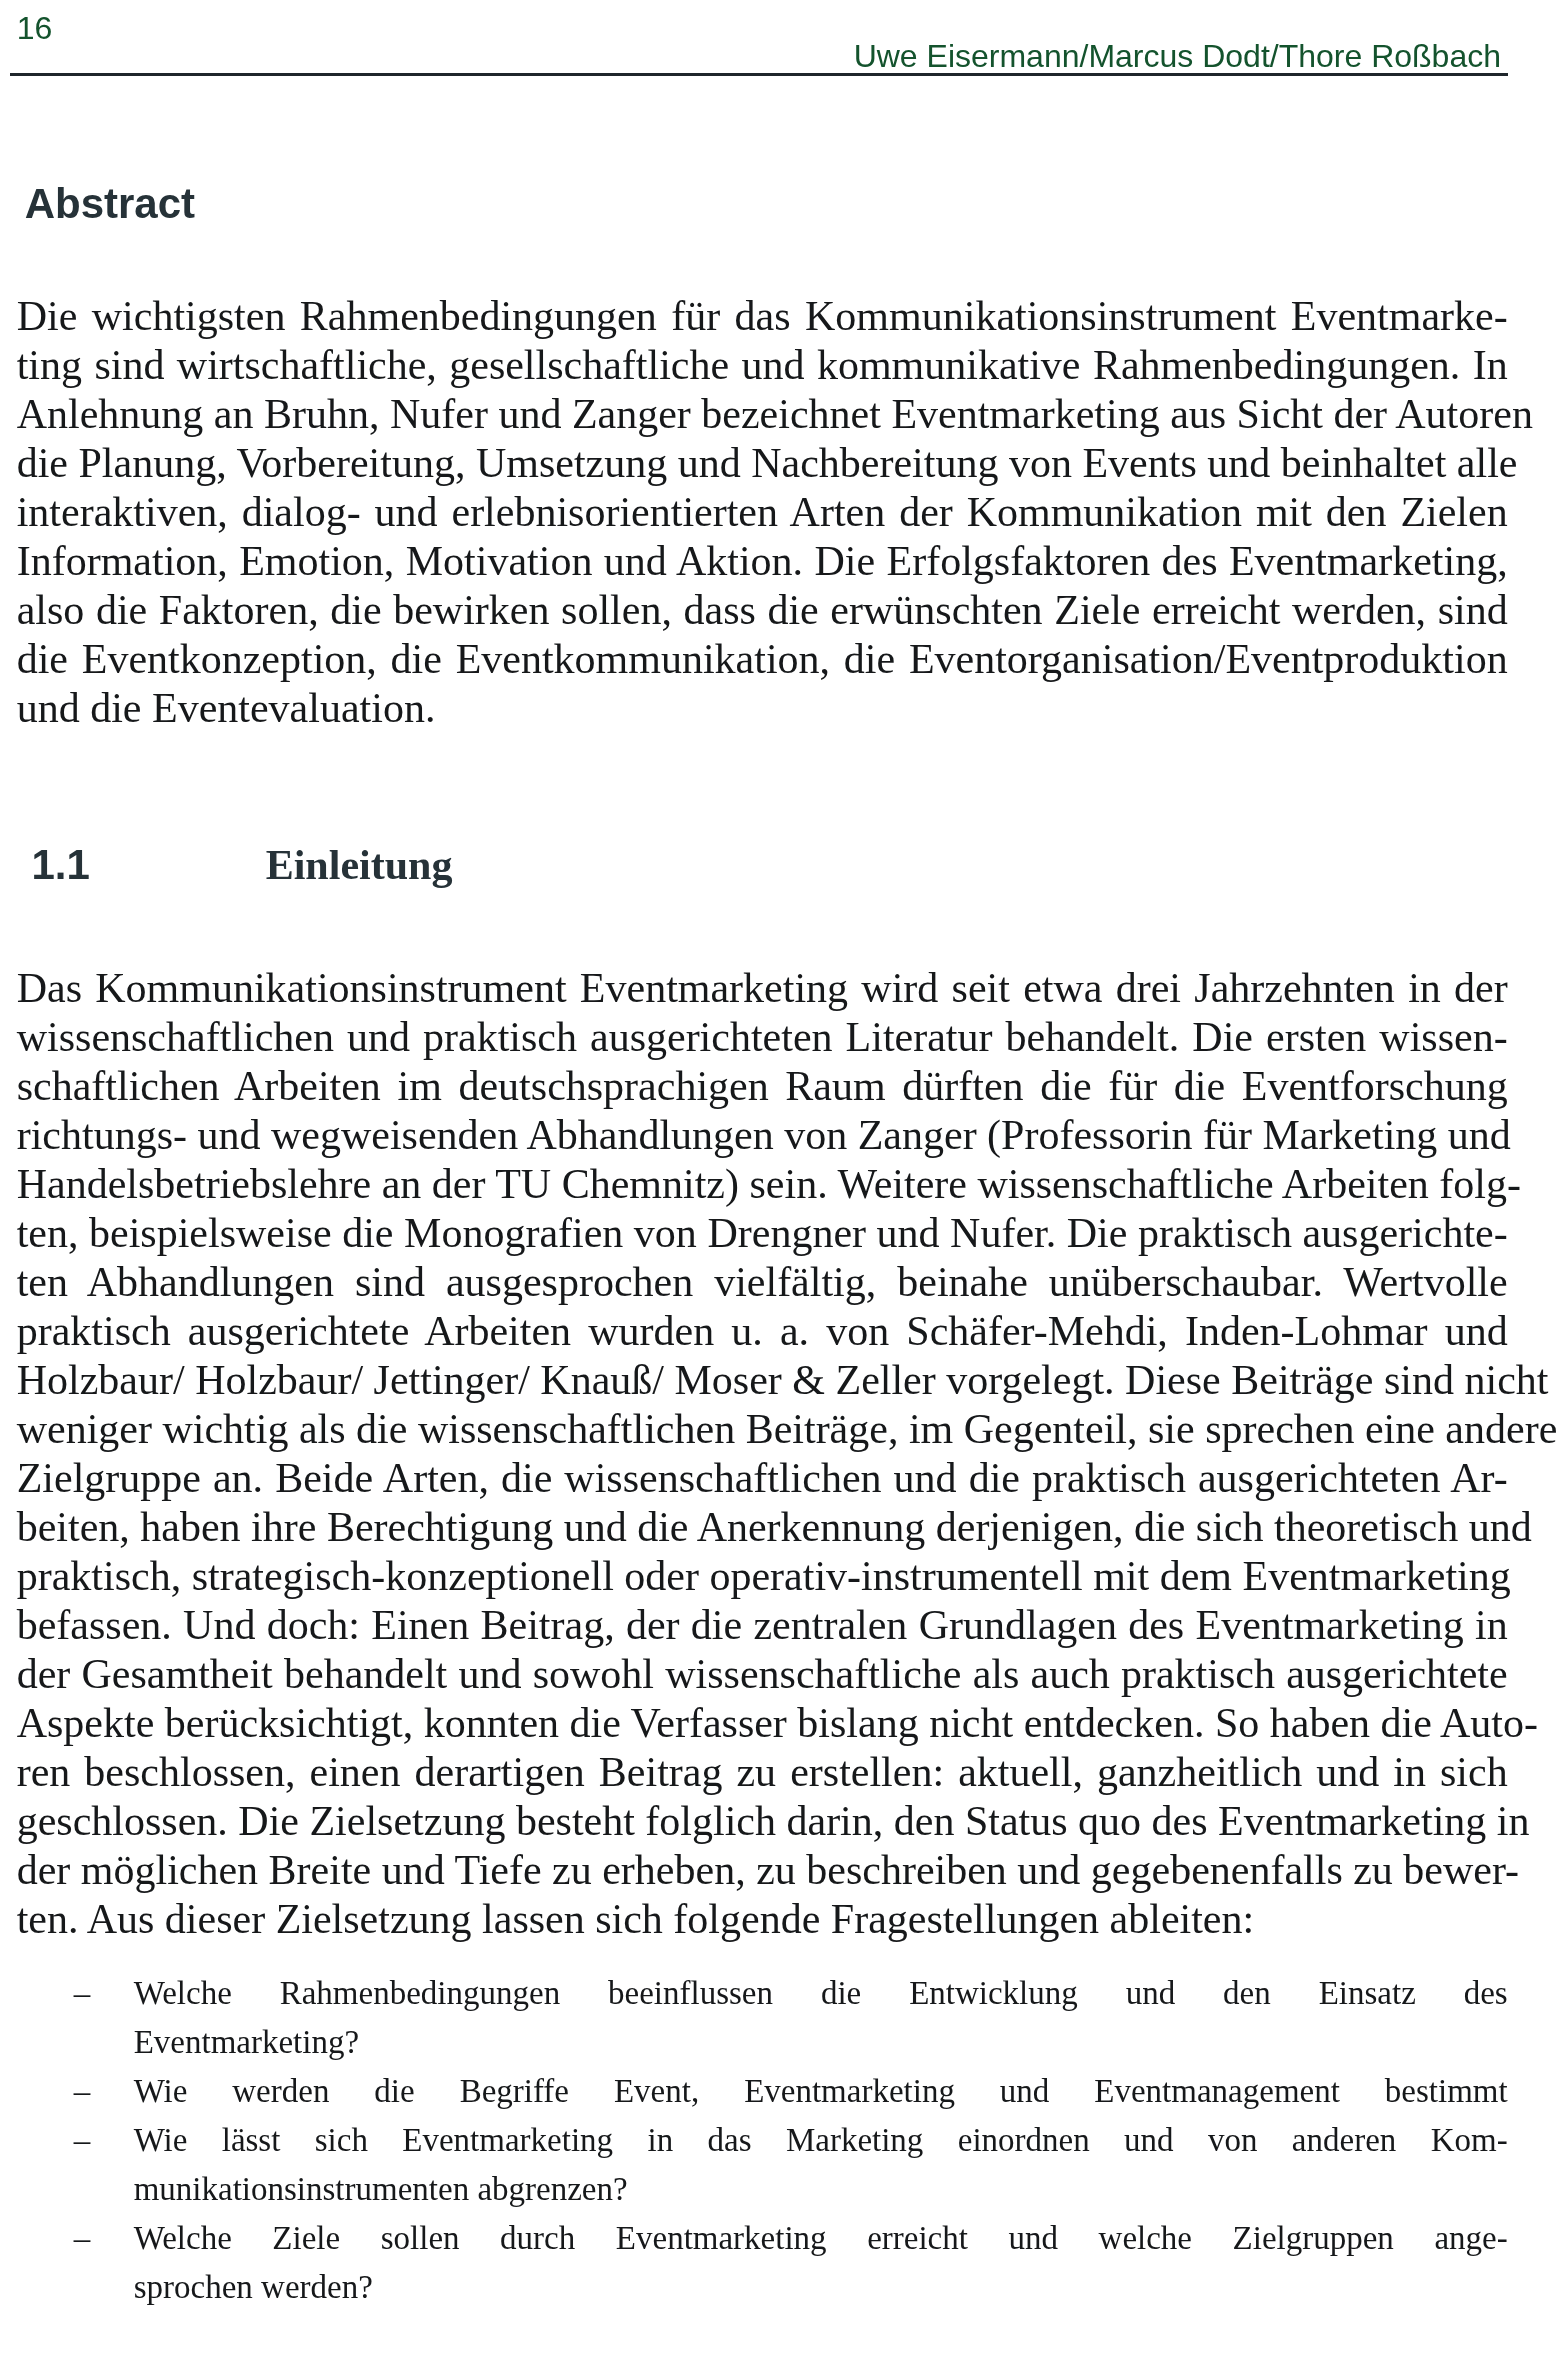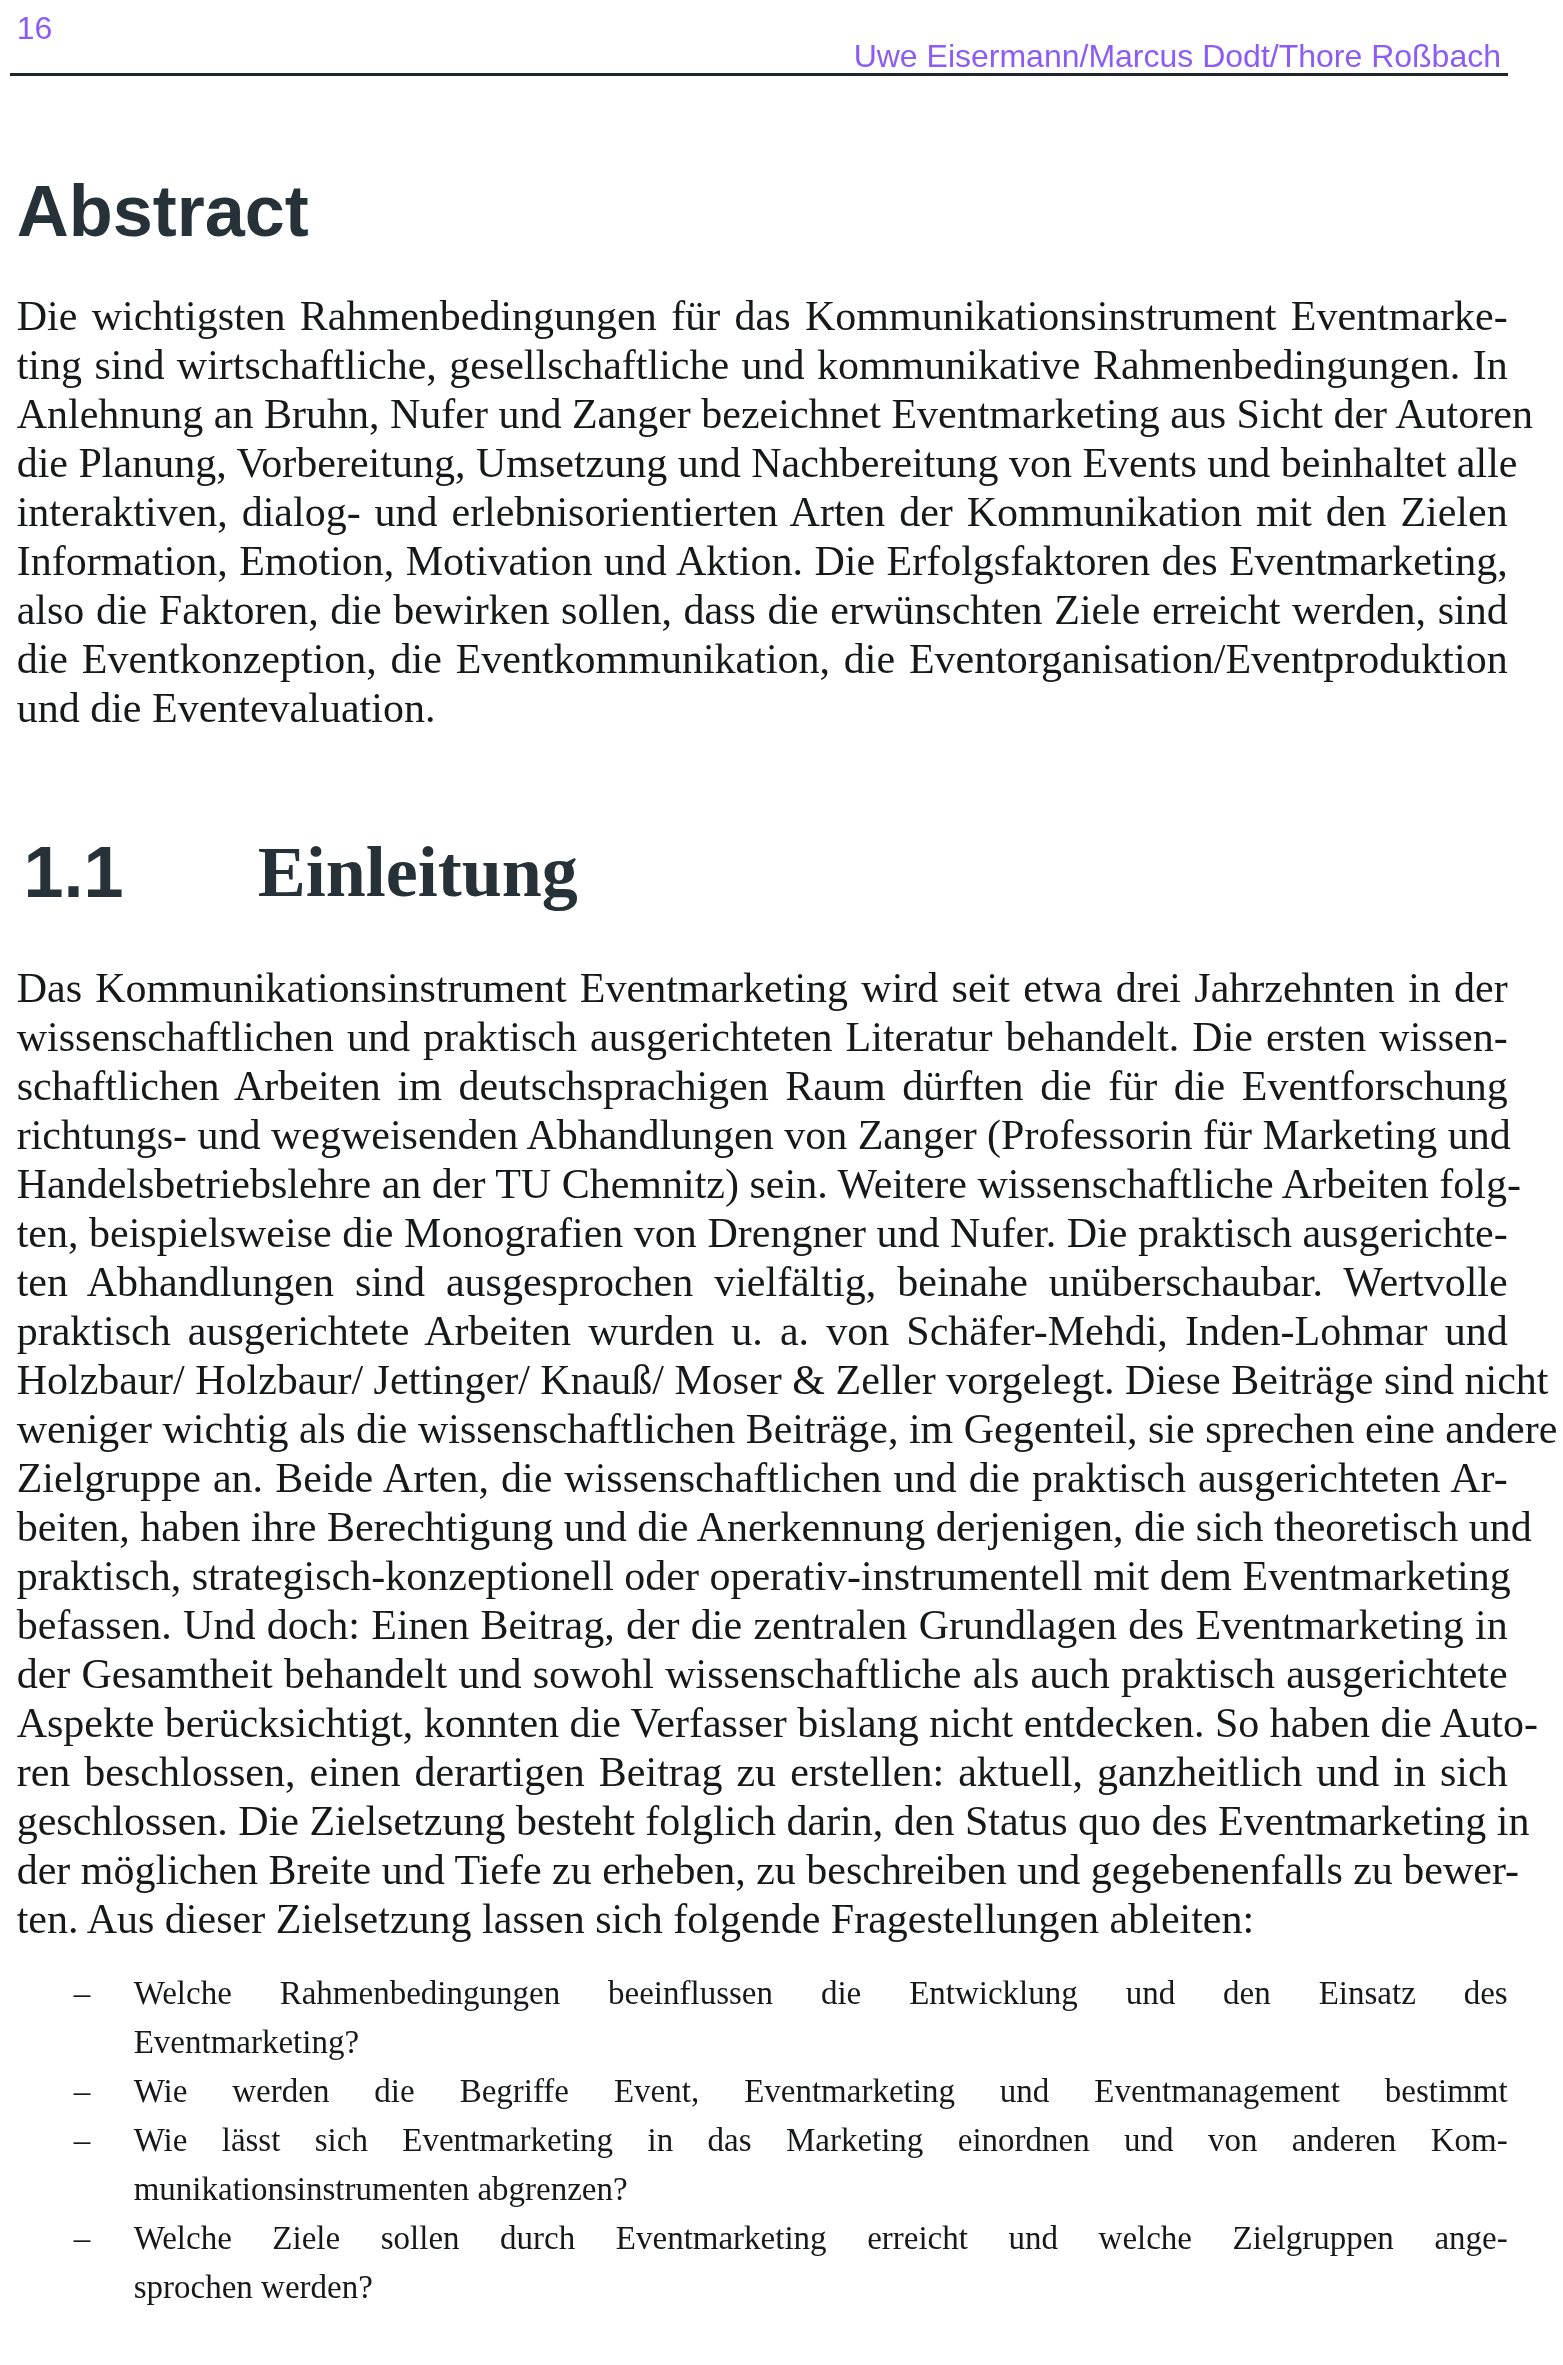--- a/index.html
+++ b/index.html
@@ -1,26 +1,26 @@
 <!DOCTYPE html>
 <html style="font-size:13.4px"><head>
 <meta charset="utf-8">
 <style>
   html, body { margin: 0; padding: 0; background: #ffffff; }
   body { width: 1563px; height: 2366px; position: relative; overflow: hidden; }
   .page { position: absolute; left: 0; top: 0; width: 1563px; height: 2366px; }
 
   .running-header { position: absolute; left: 16.7px; top: 11.7px; width: 1491px; height: 37px;
-    font-family: "Liberation Sans", sans-serif; font-size: 32px; line-height: 1; color: #8b5cf6; }
+    font-family: "Liberation Sans", sans-serif; font-size: 32px; line-height: 1; color: #14532d; }
   .running-header .page-number { position: absolute; left: 0; top: 0; }
   .running-header .authors { position: absolute; right: 6.7px; top: 0; white-space: nowrap; margin-top: 28px; }
   .header-rule { position: absolute; left: 10px; top: 73px; width: 1498px; height: 2.5px; background: #1f262b; }
 
   .heading { position: absolute; left: 16.7px; font-family: "Liberation Sans", sans-serif; font-weight: bold;
-    font-size: 72px; line-height: 1; color: #263238; white-space: nowrap; margin: 0; }
+    font-size: 42px; line-height: 1; color: #263238; white-space: nowrap; margin: 8px; }
   .heading.abstract { top: 175px; }
   .heading.section { top: 836px; width: 1491px; }
   .heading.section .num { position: absolute; left: 6.7px; top: 0; }
   .heading.section .title { position: absolute; left: 241px; top: 0; font-family: Liberation Serif, serif; }
 
   .para { position: absolute; left: 16.7px; width: 1491px; font-family: "Liberation Serif", serif;
     font-size: 42px; line-height: 49px; color: #16181a; }
   .para.abstract-body { top: 292px; }
   .para.intro-body { top: 964px; }
   .line { display: block; height: 49px; white-space: nowrap; text-align: justify; text-align-last: justify; }

